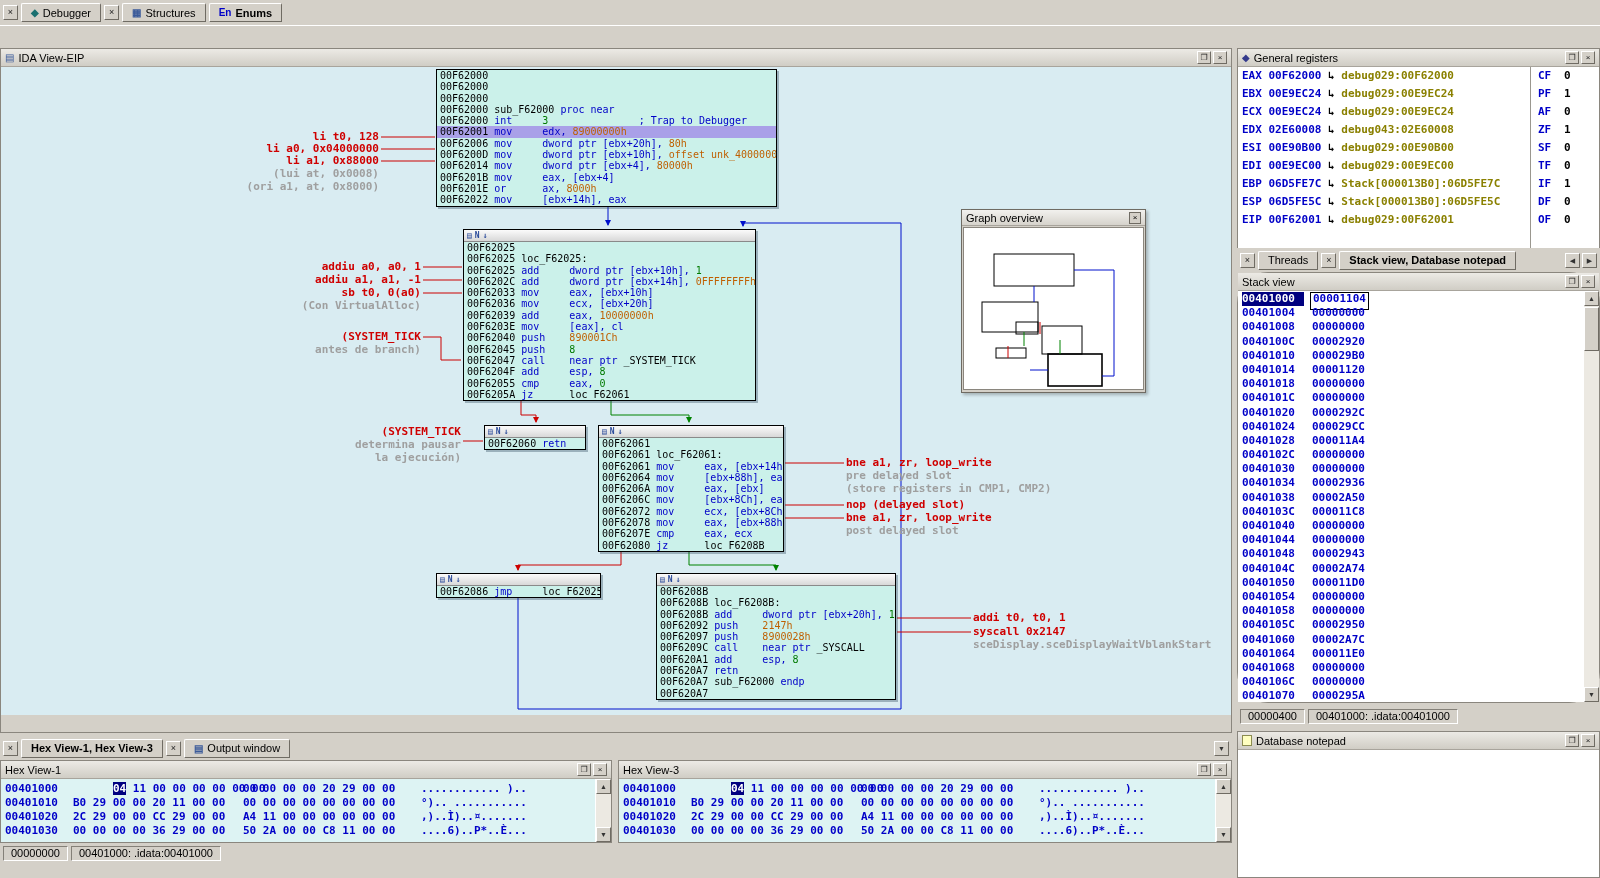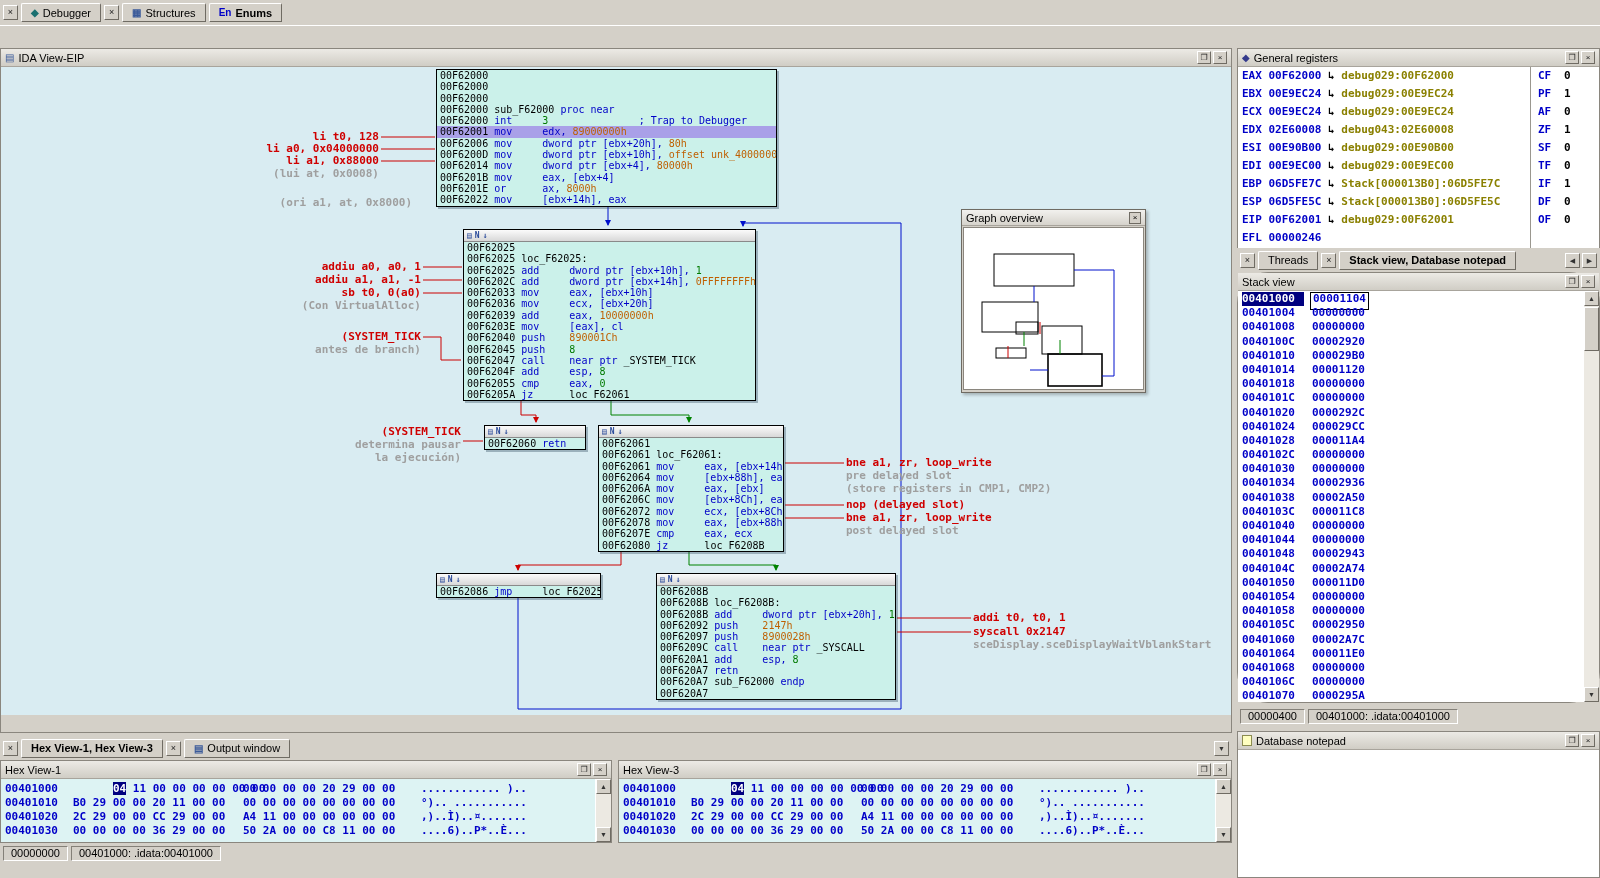--- a/index.html
+++ b/index.html
@@ -258,21 +258,21 @@
     <div class="node" style="left: 435px; top: 2px; width: 341px;"><div class="nline"><span class="sg-A">00F62000</span></div><div class="nline"><span class="sg-A">00F62000</span></div><div class="nline"><span class="sg-A">00F62000</span></div><div class="nline"><span class="sg-A">00F62000 </span><span class="sg-M">sub_F62000 </span><span class="sg-I">proc near</span></div><div class="nline"><span class="sg-A">00F62000 </span><span class="sg-I">int     </span><span class="sg-G">3</span><span class="sg-I">               </span><span class="sg-C">; Trap to Debugger</span></div><div class="nline hl"><span class="sg-A">00F62001 </span><span class="sg-I">mov     edx, </span><span class="sg-N">89000000h</span></div><div class="nline"><span class="sg-A">00F62006 </span><span class="sg-I">mov     dword ptr [ebx+20h], </span><span class="sg-N">80h</span></div><div class="nline"><span class="sg-A">00F6200D </span><span class="sg-I">mov     dword ptr [ebx+10h], </span><span class="sg-N">offset unk_4000000</span></div><div class="nline"><span class="sg-A">00F62014 </span><span class="sg-I">mov     dword ptr [ebx+4], </span><span class="sg-N">80000h</span></div><div class="nline"><span class="sg-A">00F6201B </span><span class="sg-I">mov     eax, [ebx+4]</span></div><div class="nline"><span class="sg-A">00F6201E </span><span class="sg-I">or      ax, </span><span class="sg-N">8000h</span></div><div class="nline"><span class="sg-A">00F62022 </span><span class="sg-I">mov     [ebx+14h], eax</span></div></div>
         <div class="node" style="left: 462px; top: 162px; width: 293px;"><div class="node-head"><span>▤</span><span>N</span><span>↓</span></div><div class="nline"><span class="sg-A">00F62025</span></div><div class="nline"><span class="sg-A">00F62025 </span><span class="sg-M">loc_F62025:</span></div><div class="nline"><span class="sg-A">00F62025 </span><span class="sg-I">add     dword ptr [ebx+10h], </span><span class="sg-G">1</span></div><div class="nline"><span class="sg-A">00F6202C </span><span class="sg-I">add     dword ptr [ebx+14h], </span><span class="sg-N">0FFFFFFFFh</span></div><div class="nline"><span class="sg-A">00F62033 </span><span class="sg-I">mov     eax, [ebx+10h]</span></div><div class="nline"><span class="sg-A">00F62036 </span><span class="sg-I">mov     ecx, [ebx+20h]</span></div><div class="nline"><span class="sg-A">00F62039 </span><span class="sg-I">add     eax, </span><span class="sg-N">10000000h</span></div><div class="nline"><span class="sg-A">00F6203E </span><span class="sg-I">mov     [eax], cl</span></div><div class="nline"><span class="sg-A">00F62040 </span><span class="sg-I">push    </span><span class="sg-N">890001Ch</span></div><div class="nline"><span class="sg-A">00F62045 </span><span class="sg-I">push    </span><span class="sg-G">8</span></div><div class="nline"><span class="sg-A">00F62047 </span><span class="sg-I">call    near ptr </span><span class="sg-M">_SYSTEM_TICK</span></div><div class="nline"><span class="sg-A">00F6204F </span><span class="sg-I">add     esp, </span><span class="sg-G">8</span></div><div class="nline"><span class="sg-A">00F62055 </span><span class="sg-I">cmp     eax, </span><span class="sg-G">0</span></div><div class="nline"><span class="sg-A">00F6205A </span><span class="sg-I">jz      </span><span class="sg-M">loc_F62061</span></div></div>
         <div class="node" style="left: 483px; top: 358px; width: 102px;"><div class="node-head"><span>▤</span><span>N</span><span>↓</span></div><div class="nline"><span class="sg-A">00F62060 </span><span class="sg-I">retn</span></div></div>
         <div class="node" style="left: 597px; top: 358px; width: 186px;"><div class="node-head"><span>▤</span><span>N</span><span>↓</span></div><div class="nline"><span class="sg-A">00F62061</span></div><div class="nline"><span class="sg-A">00F62061 </span><span class="sg-M">loc_F62061:</span></div><div class="nline"><span class="sg-A">00F62061 </span><span class="sg-I">mov     eax, [ebx+14h]</span></div><div class="nline"><span class="sg-A">00F62064 </span><span class="sg-I">mov     [ebx+88h], eax</span></div><div class="nline"><span class="sg-A">00F6206A </span><span class="sg-I">mov     eax, [ebx]</span></div><div class="nline"><span class="sg-A">00F6206C </span><span class="sg-I">mov     [ebx+8Ch], eax</span></div><div class="nline"><span class="sg-A">00F62072 </span><span class="sg-I">mov     ecx, [ebx+8Ch]</span></div><div class="nline"><span class="sg-A">00F62078 </span><span class="sg-I">mov     eax, [ebx+88h]</span></div><div class="nline"><span class="sg-A">00F6207E </span><span class="sg-I">cmp     eax, ecx</span></div><div class="nline"><span class="sg-A">00F62080 </span><span class="sg-I">jz      </span><span class="sg-M">loc_F6208B</span></div></div>
         <div class="node" style="left: 435px; top: 506px; width: 165px;"><div class="node-head"><span>▤</span><span>N</span><span>↓</span></div><div class="nline"><span class="sg-A">00F62086 </span><span class="sg-I">jmp     </span><span class="sg-M">loc_F62025</span></div></div>
         <div class="node" style="left: 655px; top: 506px; width: 240px;"><div class="node-head"><span>▤</span><span>N</span><span>↓</span></div><div class="nline"><span class="sg-A">00F6208B</span></div><div class="nline"><span class="sg-A">00F6208B </span><span class="sg-M">loc_F6208B:</span></div><div class="nline"><span class="sg-A">00F6208B </span><span class="sg-I">add     dword ptr [ebx+20h], </span><span class="sg-G">1</span></div><div class="nline"><span class="sg-A">00F62092 </span><span class="sg-I">push    </span><span class="sg-N">2147h</span></div><div class="nline"><span class="sg-A">00F62097 </span><span class="sg-I">push    </span><span class="sg-N">8900028h</span></div><div class="nline"><span class="sg-A">00F6209C </span><span class="sg-I">call    near ptr </span><span class="sg-M">_SYSCALL</span></div><div class="nline"><span class="sg-A">00F620A1 </span><span class="sg-I">add     esp, </span><span class="sg-G">8</span></div><div class="nline"><span class="sg-A">00F620A7 </span><span class="sg-I">retn</span></div><div class="nline"><span class="sg-A">00F620A7 </span><span class="sg-M">sub_F62000 </span><span class="sg-I">endp</span></div><div class="nline"><span class="sg-A">00F620A7</span></div></div>
         <div class="ann red ra" style="left: 378px; top: 64px;">li t0, 128</div>
         <div class="ann red ra" style="left: 378px; top: 76px;">li a0, 0x04000000</div>
         <div class="ann red ra" style="left: 378px; top: 88px;">li a1, 0x88000</div>
         <div class="ann gray ra" style="left: 378px; top: 101px;">(lui at, 0x0008)</div>
-        <div class="ann gray ra" style="left: 378px; top: 130px; margin-left: 33px;">(ori a1, at, 0x8000)</div>
+        <div class="ann gray ra" style="left: 378px; top: 114px;">(ori a1, at, 0x8000)</div>
         <div class="ann red ra" style="left: 420px; top: 194px;">addiu a0, a0, 1</div>
         <div class="ann red ra" style="left: 420px; top: 207px;">addiu a1, a1, -1</div>
         <div class="ann red ra" style="left: 420px; top: 220px;">sb t0, 0(a0)</div>
         <div class="ann gray ra" style="left: 420px; top: 233px;">(Con VirtualAlloc)</div>
         <div class="ann red ra" style="left: 420px; top: 264px;">(SYSTEM_TICK</div>
         <div class="ann gray ra" style="left: 420px; top: 277px;">antes de branch)</div>
         <div class="ann red ra" style="left: 460px; top: 359px;">(SYSTEM_TICK</div>
         <div class="ann gray ra" style="left: 460px; top: 372px;">determina pausar</div>
         <div class="ann gray ra" style="left: 460px; top: 385px;">la ejecución)</div>
         <div class="ann red" style="left: 845px; top: 390px;">bne a1, zr, loop_write</div>
@@ -309,21 +309,20 @@
       <div class="regdiv"></div>
     <div class="regrow"><span class="rn">EAX</span><span class="rv"> 00F62000</span><span class="rarr"> ↳ </span><span class="rref">debug029:00F62000</span><span class="fn">CF</span><span class="fv">0</span></div>
         <div class="regrow"><span class="rn">EBX</span><span class="rv"> 00E9EC24</span><span class="rarr"> ↳ </span><span class="rref">debug029:00E9EC24</span><span class="fn">PF</span><span class="fv">1</span></div>
         <div class="regrow"><span class="rn">ECX</span><span class="rv"> 00E9EC24</span><span class="rarr"> ↳ </span><span class="rref">debug029:00E9EC24</span><span class="fn">AF</span><span class="fv">0</span></div>
         <div class="regrow"><span class="rn">EDX</span><span class="rv"> 02E60008</span><span class="rarr"> ↳ </span><span class="rref">debug043:02E60008</span><span class="fn">ZF</span><span class="fv">1</span></div>
         <div class="regrow"><span class="rn">ESI</span><span class="rv"> 00E90B00</span><span class="rarr"> ↳ </span><span class="rref">debug029:00E90B00</span><span class="fn">SF</span><span class="fv">0</span></div>
         <div class="regrow"><span class="rn">EDI</span><span class="rv"> 00E9EC00</span><span class="rarr"> ↳ </span><span class="rref">debug029:00E9EC00</span><span class="fn">TF</span><span class="fv">0</span></div>
         <div class="regrow"><span class="rn">EBP</span><span class="rv"> 06D5FE7C</span><span class="rarr"> ↳ </span><span class="rref">Stack[000013B0]:06D5FE7C</span><span class="fn">IF</span><span class="fv">1</span></div>
         <div class="regrow"><span class="rn">ESP</span><span class="rv"> 06D5FE5C</span><span class="rarr"> ↳ </span><span class="rref">Stack[000013B0]:06D5FE5C</span><span class="fn">DF</span><span class="fv">0</span></div>
         <div class="regrow"><span class="rn">EIP</span><span class="rv"> 00F62001</span><span class="rarr"> ↳ </span><span class="rref">debug029:00F62001</span><span class="fn">OF</span><span class="fv">0</span></div>
-        <div class="regrow"><span class="rn">EFL</span><span class="rv"> 00000246</span></div>
       </div>
   </div>
 
   <div class="tabsrow threads">
     <div class="tabwrap">
         <div class="xbtn">×</div>
         <div class="tab">
           <span class="lbl">Threads</span>
         </div>
         <div class="xbtn">×</div>

